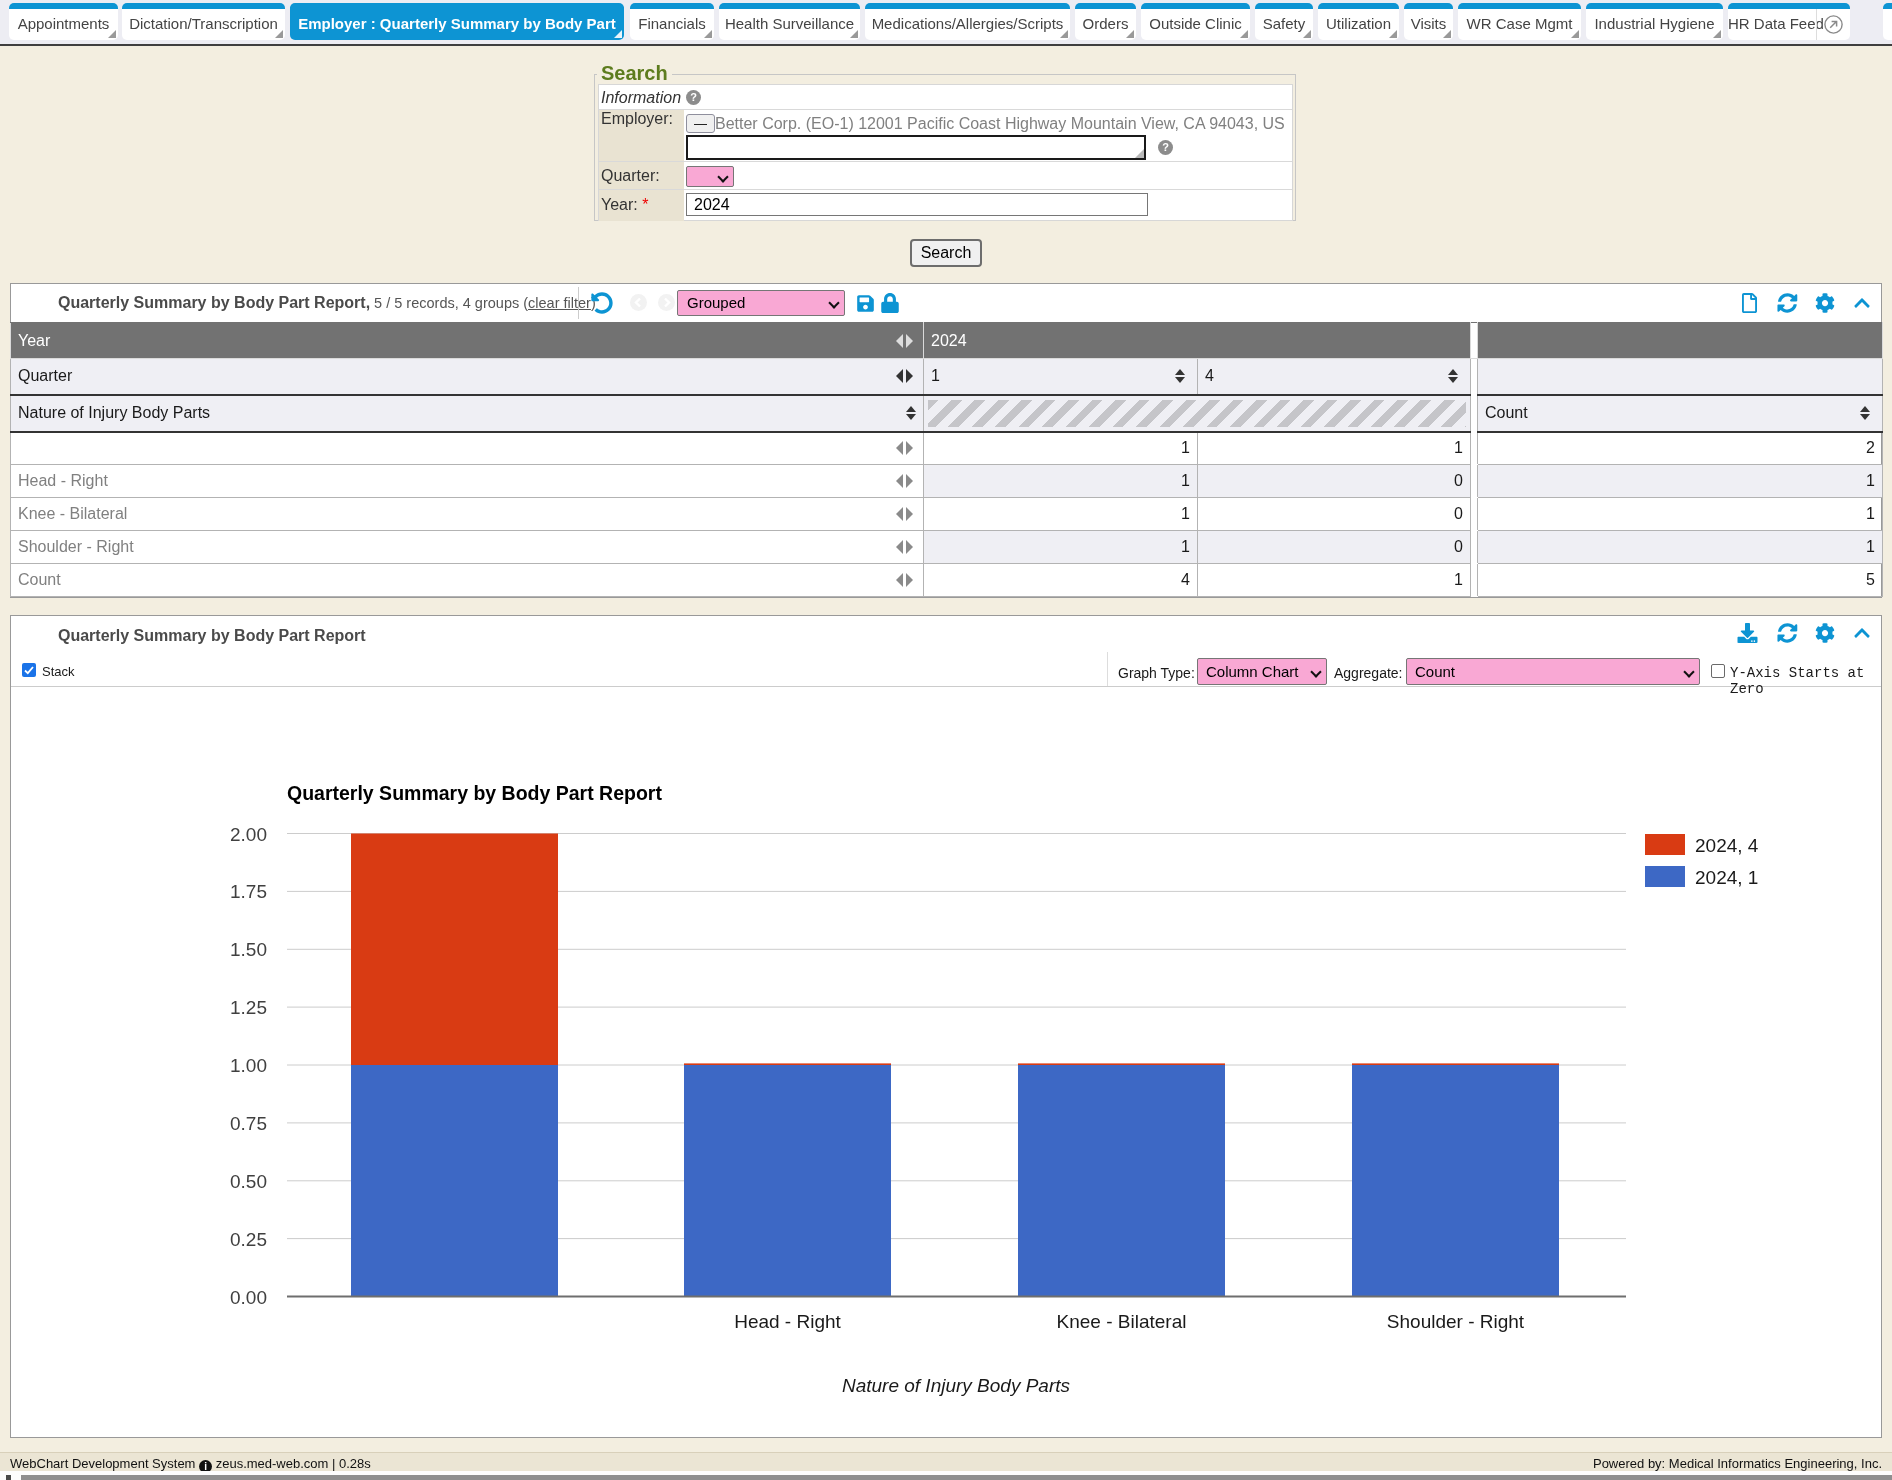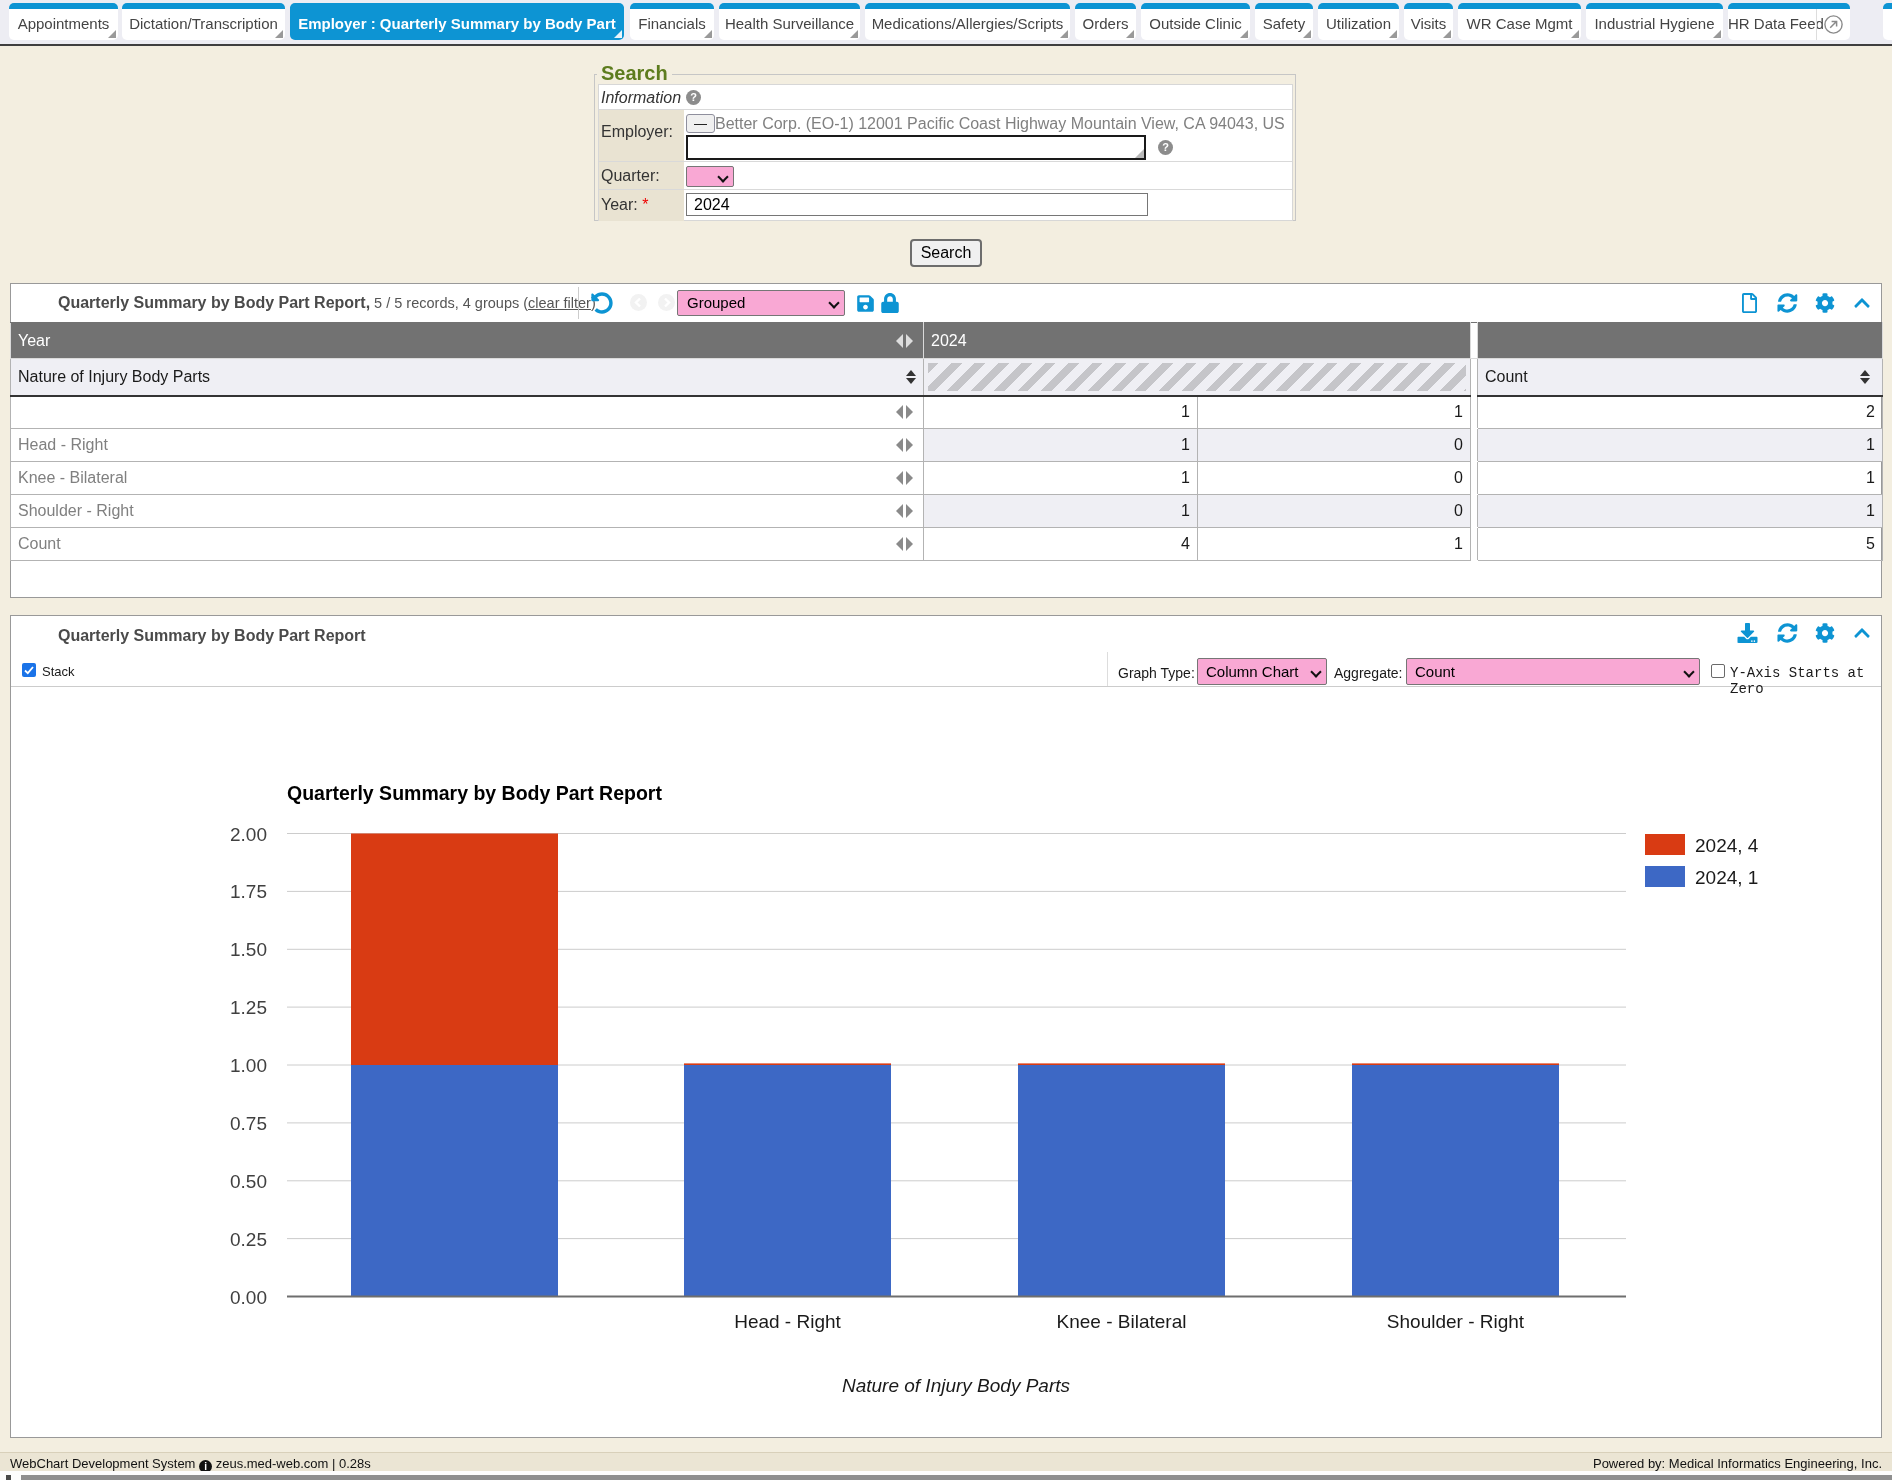--- a/index.html
+++ b/index.html
@@ -95,21 +95,21 @@
 </div>
 
 <div id="fieldset"></div>
 <div id="legend">Search</div>
 <div id="ftable">
   <div class="frow" style="top:0; height:25px;">
     <div class="flabel white" style="width:84px;font-style:italic;">Information</div>
     <span class="gq" style="position:absolute; left:87px; top:5px;">?</span>
   </div>
   <div class="frow" style="top:25px; height:52px;">
-    <div class="flabel" style="padding-top:13px;">Employer:</div>
+    <div class="flabel" style="padding-top:0;">Employer:</div>
     <button class="btn" style="position:absolute; left:87px; top:4px; width:29px; height:19px; font-size:13px; line-height:10px;">—</button>
     <span style="position:absolute; left:116px; top:5px; font-size:16px; color:#808080; white-space:nowrap;">Better Corp. (EO-1) 12001 Pacific Coast Highway Mountain View, CA 94043, US</span>
     <div style="position:absolute; left:87px; top:25px; width:460px; height:25px; border:2px solid #1a1a1a; background:#fff;">
         <span style="position:absolute; right:0; bottom:0; width:0; height:0; border-bottom:9px solid #b9b9b9; border-left:9px solid transparent;"></span>
       </div>
     <span class="gq" style="position:absolute; left:559px; top:30px;">?</span>
   </div>
   <div class="frow" style="top:77px; height:28px;">
     <div class="flabel" style="padding-top:5px;">Quarter:</div>
     <div class="sel" style="position:absolute; left:87px; top:4px; width:48px; height:21px;">
@@ -161,20 +161,27 @@
         <col style="width:273px;">
         <col style="width:7px;">
         <col style="width:405px;">
       </colgroup>
     <tbody>
         <tr class="dark" style="height:36px;">
       <td>Year<span class="lr"></span></td>
       <td colspan="2">2024</td>
       <td class="spacer"></td>
       <td></td>
+    </tr>
+    <tr class="lav" style="height:36px;">
+      <td style="border-bottom:2px solid #333;">Quarter<span class="lr dk"></span></td>
+      <td style="border-bottom:2px solid #333;">1<span class="ud"></span></td>
+      <td style="border-bottom:2px solid #333;">4<span class="ud"></span></td>
+      <td class="spacer"></td>
+      <td style="border-bottom:2px solid #333;"></td>
     </tr>
     <tr class="lav" style="height:37px;">
       <td style="border-bottom:2px solid #333;">Nature of Injury Body Parts<span class="ud" style="right:6px;"></span></td>
       <td colspan="2" style="border-bottom:2px solid #333;">
             <div class="hatch"></div>
           </td>
       <td class="spacer"></td>
       <td style="border-bottom:2px solid #333;">Count<span class="ud"></span></td>
     </tr>
     <tr class="data" style="height:33px;">

